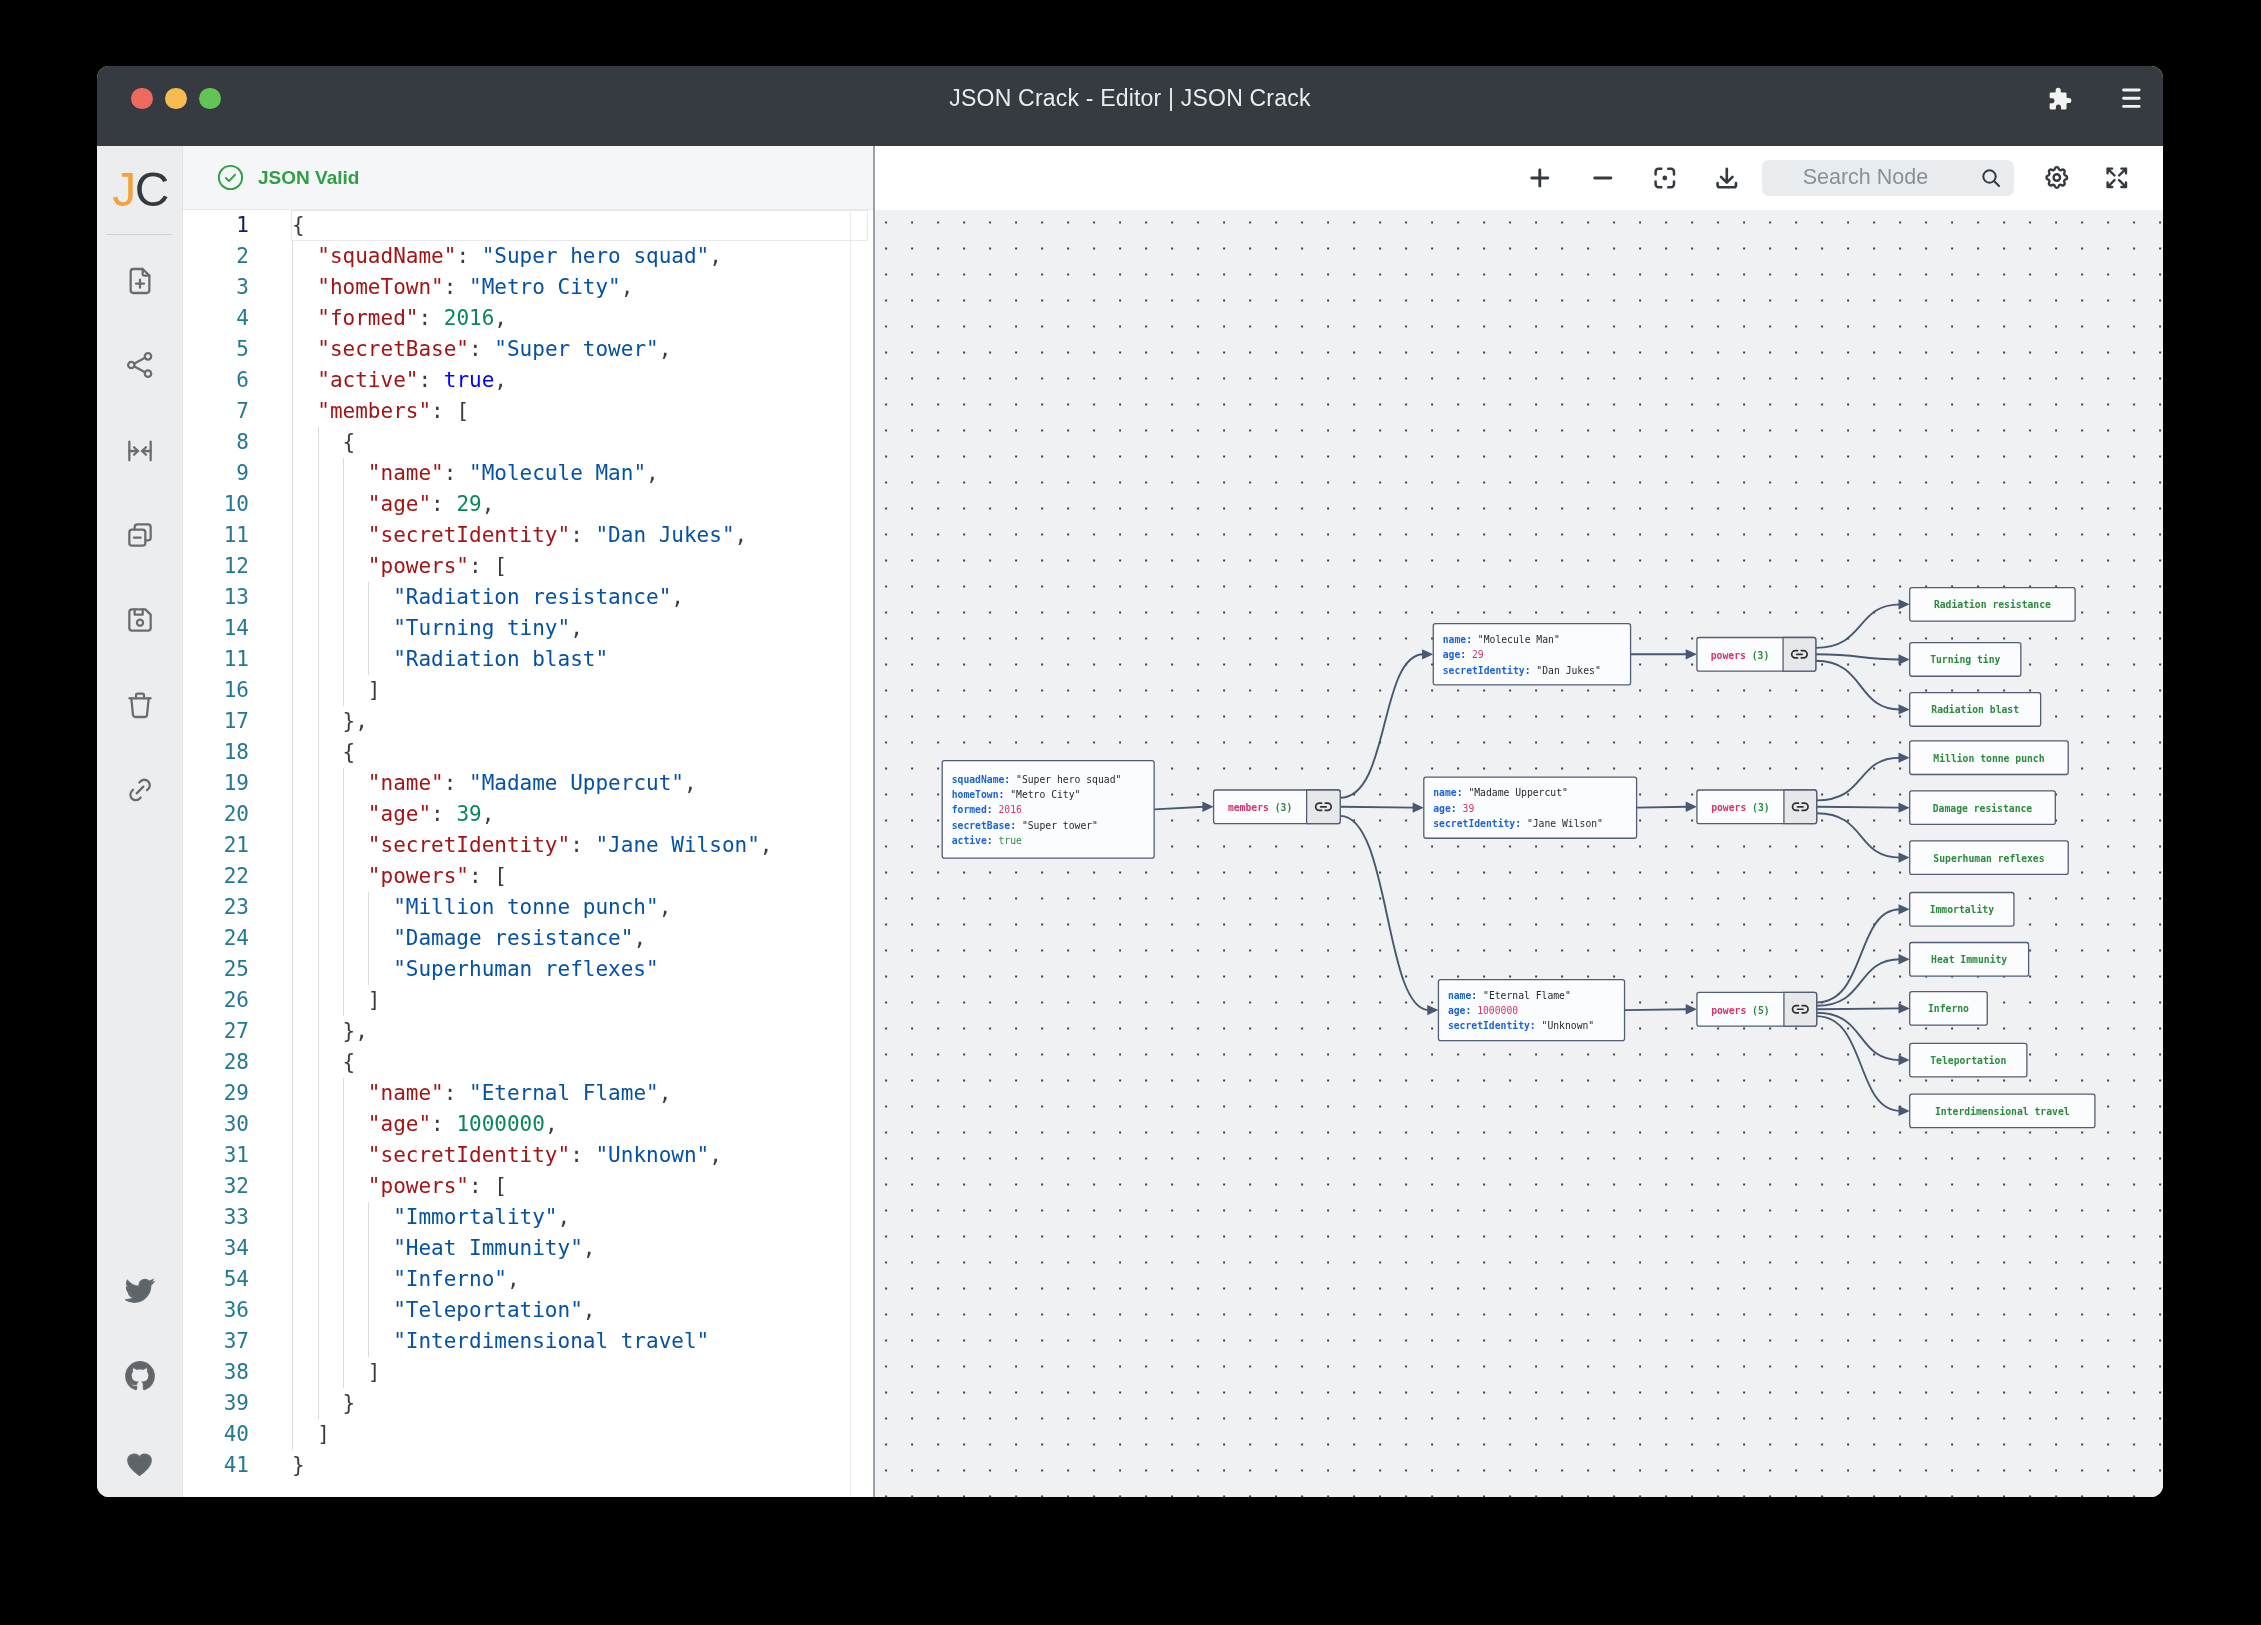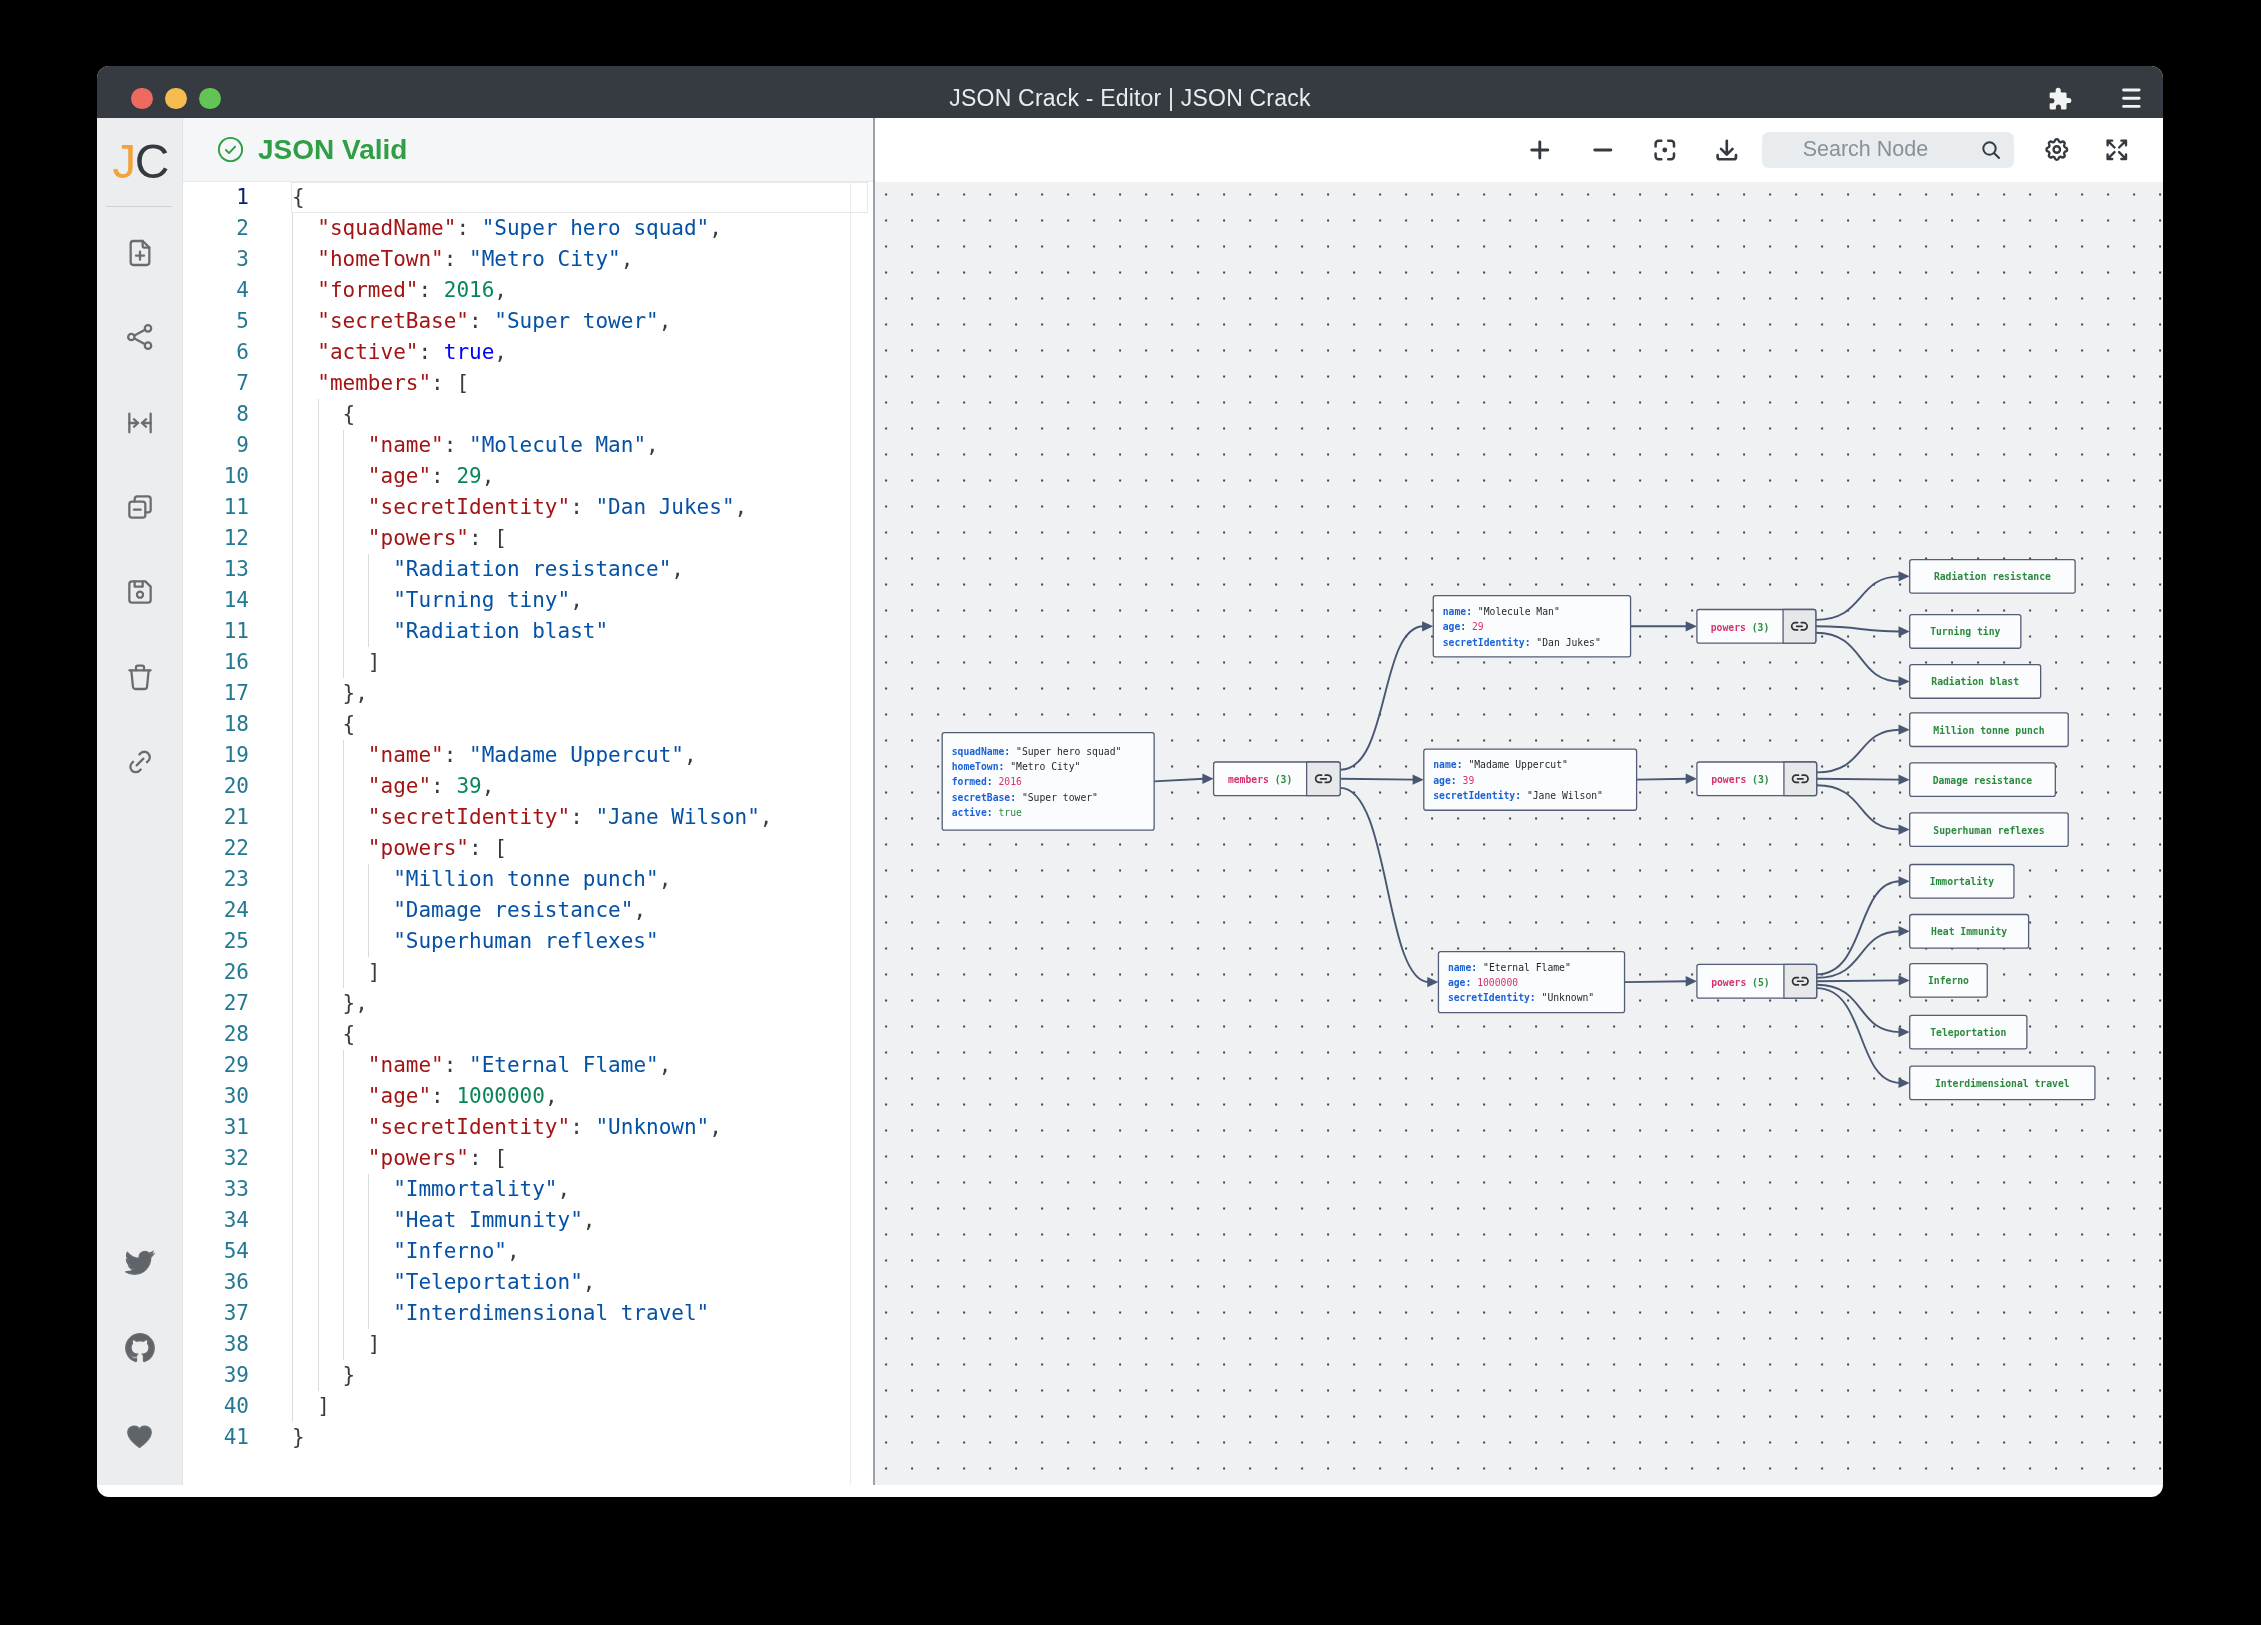--- a/index.html
+++ b/index.html
@@ -3,21 +3,21 @@
 <meta charset="utf-8">
 <style>
   * { margin:0; padding:0; box-sizing:border-box; }
   html,body { width:2261px; height:1625px; background:#000; overflow:hidden; }
   body { font-family:"Liberation Sans", sans-serif; }
 
   .window { position:absolute; left:97px; top:66px; width:2066px; height:1431px;
             border-radius:12px; overflow:hidden; background:#fff; }
 
   
-  .titlebar { position:relative; height:52px; background:#363a41; }
+  .titlebar { position:relative; height:80px; background:#363a41; }
   .traffic { position:absolute; left:34px; top:21.5px; display:flex; gap:12.6px; }
   .tl { width:21.5px; height:21.5px; border-radius:50%; display:inline-block; }
   .tl.red{ background:#ee6a5f; } .tl.yellow{ background:#f5bd4f; } .tl.green{ background:#61c454; }
   .wtitle { position:absolute; left:0; right:0; top:0; height:64px; line-height:64px;
             text-align:center; color:#ebecec; font-size:23px; font-weight:500; letter-spacing:0.2px; }
   .tb-ico { position:absolute; top:0; height:64px; display:flex; align-items:center; }
   .tb-puzzle { left:1949px; } .tb-menu { left:2024px; }
 
   
   .main { position:relative; display:flex; height:1367px; }
@@ -30,21 +30,21 @@
   .sb-div { position:absolute; left:8.6px; right:10.3px; top:88px; height:0.9px; background:#cfd0d1; }
   .sb-btn { position:absolute; left:22.4px; width:41px; height:41px; display:flex;
             align-items:center; justify-content:center; color:#686d72; }
   .sb-btn svg { stroke:#686d72; }
 
   
   .editor { position:relative; width:690px; flex:none; background:#fff; }
   .ed-head { position:relative; height:64px; background:#f5f6f7; border-bottom:0.9px solid #e7e8e9;
              display:flex; align-items:center; }
   .ed-head .vicon { margin-left:33px; display:flex; }
-  .ed-head .vtext { margin-left:13px; color:#2f9e44; font-size:28px; font-weight:600; }
+  .ed-head .vtext { margin-left:13px; color:#2f9e44; font-size:19px; font-weight:600; }
   .code { position:absolute; top:64px; left:0; right:0; bottom:0; overflow:hidden;
           font-family:"DejaVu Sans Mono", monospace; font-size:21px; }
   .code::after { content:''; position:absolute; left:667px; top:0; bottom:0; width:0.9px; background:#ebebec; }
   .cl { position:relative; height:31px; line-height:31px; white-space:pre; }
   .cl .gut { position:absolute; left:0; top:0; width:66px; text-align:right; color:#237893; }
   .cl.cur .gut { color:#0b216f; }
   .cl .txt { position:absolute; left:109px; top:0; }
   .cl .curbox { position:absolute; left:108px; width:577px; top:0; height:31px;
                 border:0.9px solid #e7e9ea; }
   .cl .ig { position:absolute; top:0; width:0.9px; height:31px; background:#d9dadb; }

